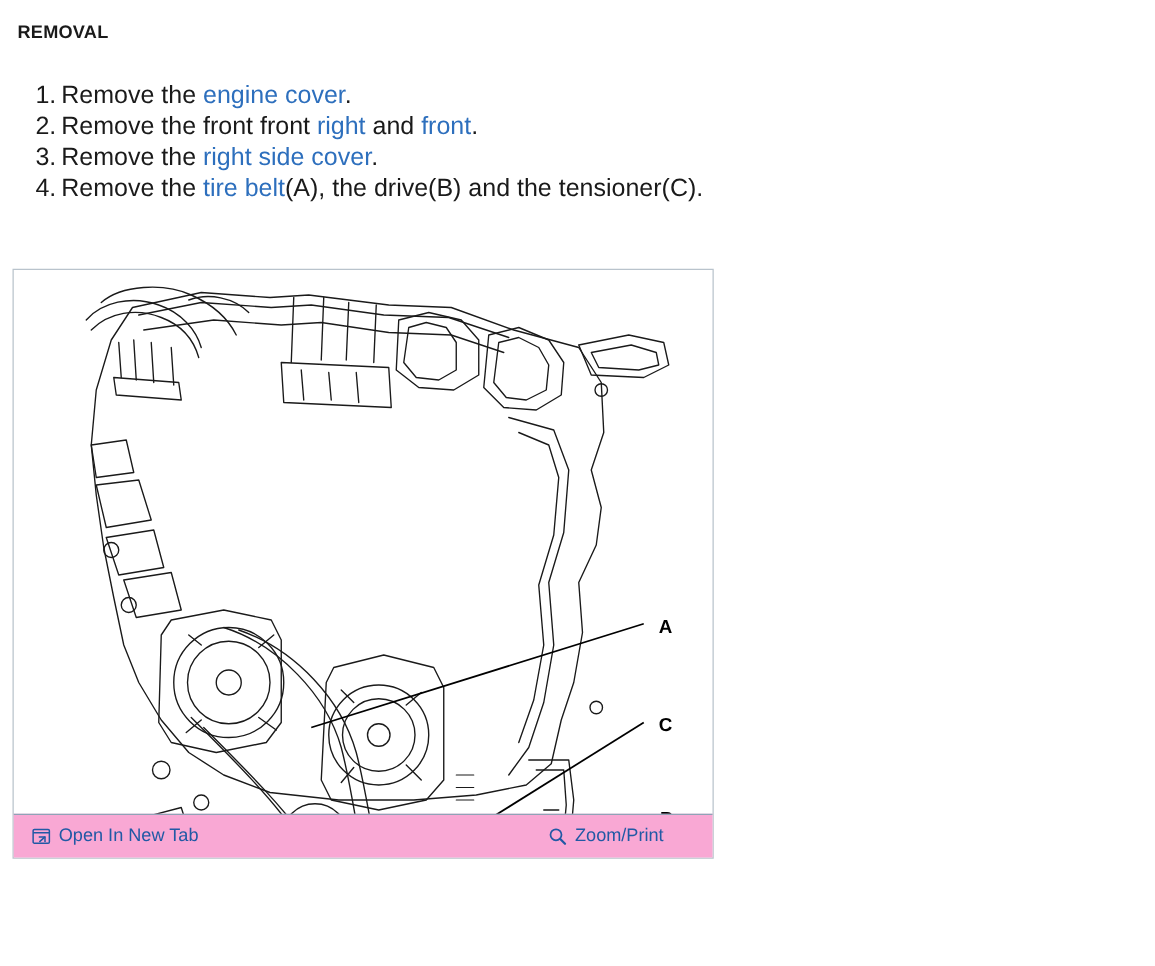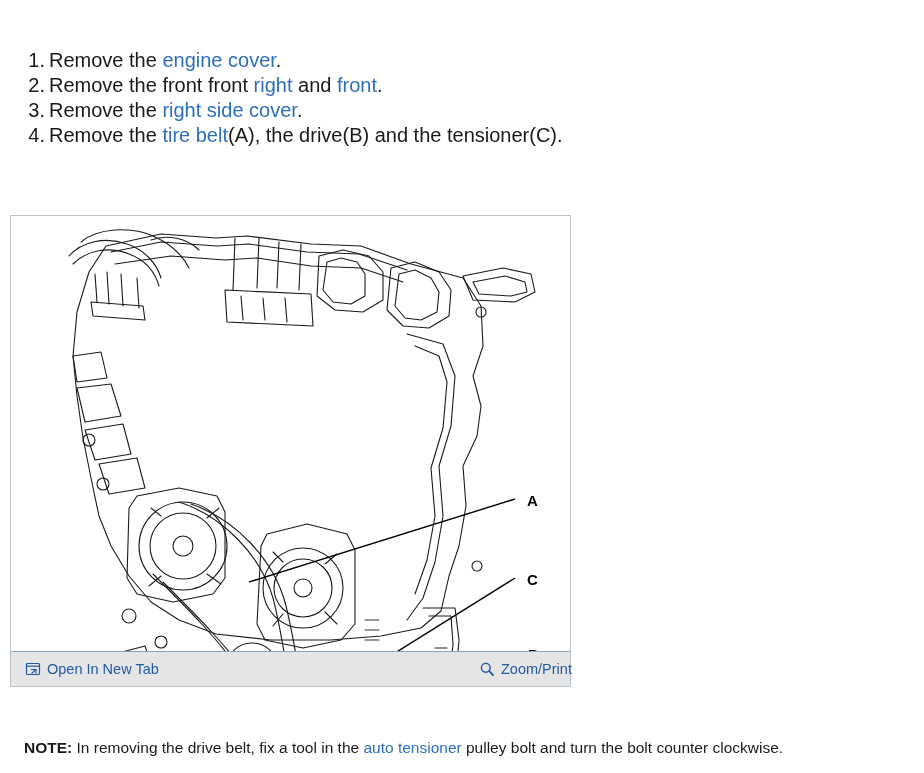--- a/index.html
+++ b/index.html
@@ -78,35 +78,35 @@
     overflow: hidden;
   }
   .figure-image svg { display: block; }
   .figure-bar {
     position: absolute;
     left: 0;
     right: 0;
     bottom: 0;
     height: 34px;
     border-top: 1px solid #8fa3b6;
-    background: #e5e5e5;
+    background: #f9a8d4;
     display: flex;
     align-items: center;
   }
   .bar-btn {
     display: flex;
     align-items: center;
     gap: 6px;
     color: #2159a5;
     font-size: 14.5px;
     cursor: pointer;
     user-select: none;
   }
   .bar-left { margin-left: 14px; }
-  .bar-right { margin-left: auto; margin-right: 0px; padding-right: 0px; position:absolute; left: 468px; justify-content: flex-end;}
+  .bar-right { margin-left: auto; margin-right: 0px; padding-right: 0px; position:absolute; left: 427px; justify-content: flex-end;}
   .ico { width: 16px; height: 16px; display: inline-block; position: relative; flex: 0 0 auto; }
 
   .note {
     position: absolute;
     left: 24px;
     top: 739px;
     font-size: 15.5px;
     color: #1a1a1a;
     white-space: nowrap;
   }
@@ -117,20 +117,21 @@
     font-weight: bold;
     font-size: 15px;
     fill: #000;
   }
 </style>
 </head>
 <body>
 
 <div class="page">
 
+  <div class="section-title">REMOVAL</div>
 
   <ol class="steps">
     <li><span><span>Remove the </span><a class="doclink" href="#">engine cover</a><span>.</span></span></li>
     <li><span><span>Remove the front front </span><a class="doclink" href="#">right</a><span> and </span><a class="doclink" href="#">front</a><span>.</span></span></li>
     <li><span><span>Remove the </span><a class="doclink" href="#">right side cover</a><span>.</span></span></li>
     <li><span><span>Remove the </span><a class="doclink" href="#">tire belt</a><span>(A), the drive(B) and the tensioner(C).</span></span></li>
   </ol>
 
   <div class="figure">
     <div class="figure-image">
@@ -261,17 +262,14 @@
           <svg width="16" height="16" viewBox="0 0 16 16">
             <circle cx="6.8" cy="6.8" r="4.4" fill="none" stroke="#2159a5" stroke-width="1.4"></circle>
             <path d="M10.2 10.2 L14 14" stroke="#2159a5" stroke-width="1.8" stroke-linecap="round"></path>
           </svg>
         </span>
         <span class="bar-label">Zoom/Print</span>
       </div>
     </div>
   </div>
 
-  <div class="note">
-    <b>NOTE:</b><span><span> In removing the drive belt, fix a tool in the </span><a class="doclink" href="#">auto tensioner</a><span> pulley bolt and turn the bolt counter clockwise.</span></span>
-  </div>
 
 </div>
 
 </body></html>

